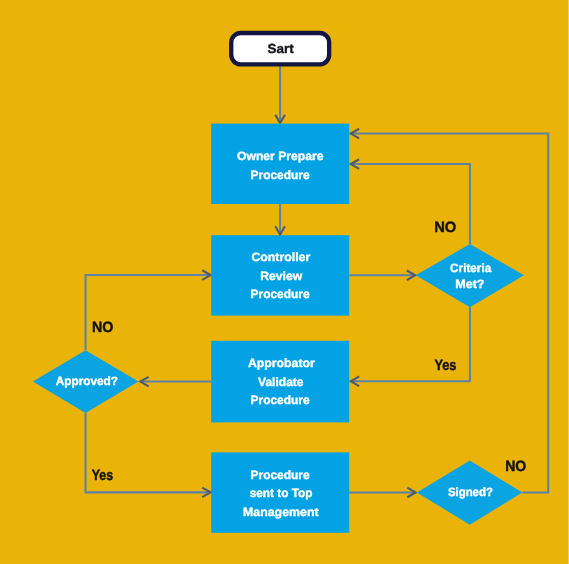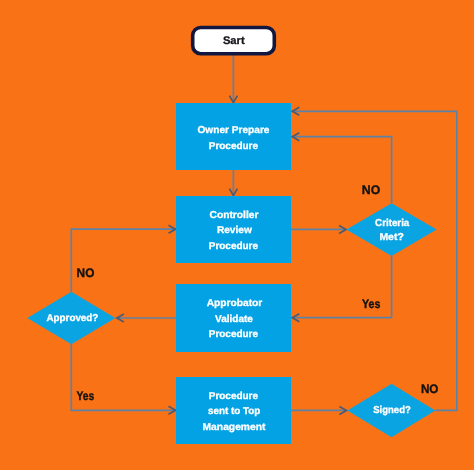--- a/index.html
+++ b/index.html
@@ -1,18 +1,18 @@
 <!DOCTYPE html>
 <html><head>
 <meta charset="utf-8">
 <style>
   html,body{margin:0;padding:0;background:#ffffff;}
   body{width:474px;height:470px;overflow:hidden;
        font-family:"Liberation Sans",sans-serif;}
-  #canvas{position:relative;width:474px;height:470px;background:#f97316;}
+  #canvas{position:relative;width:474px;height:470px;background:#eab308;}
   #chart{position:absolute;left:0;top:0;display:block;}
   text{-webkit-font-smoothing:antialiased;text-rendering:geometricPrecision;}
   .node-text{font-family:"Liberation Sans",sans-serif;font-weight:bold;
              font-size:10px;fill:#ffffff;text-anchor:middle;
              stroke:#ffffff;stroke-width:0.3;paint-order:stroke fill;}
   .start-text{font-family:"Liberation Sans",sans-serif;font-weight:bold;
               font-size:11px;fill:#15151a;text-anchor:middle;
               stroke:#15151a;stroke-width:0.3;paint-order:stroke fill;}
   .edge-label{font-family:"Liberation Sans",sans-serif;font-weight:bold;
               font-size:12.4px;fill:#121212;text-anchor:middle;

